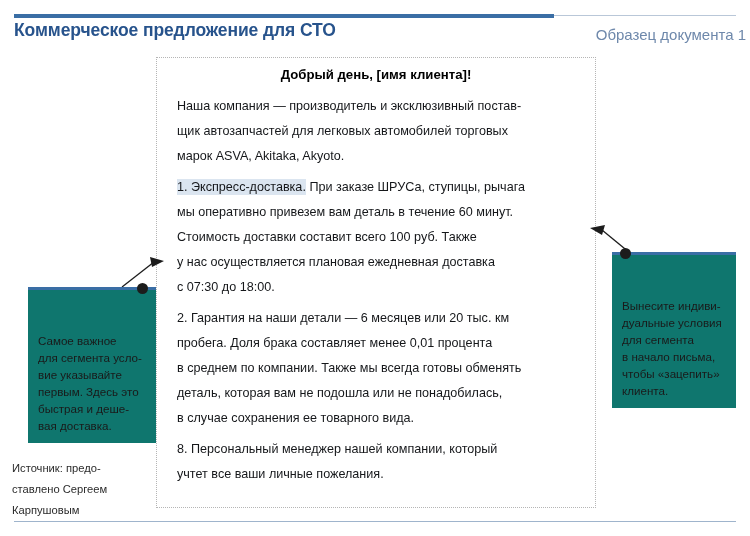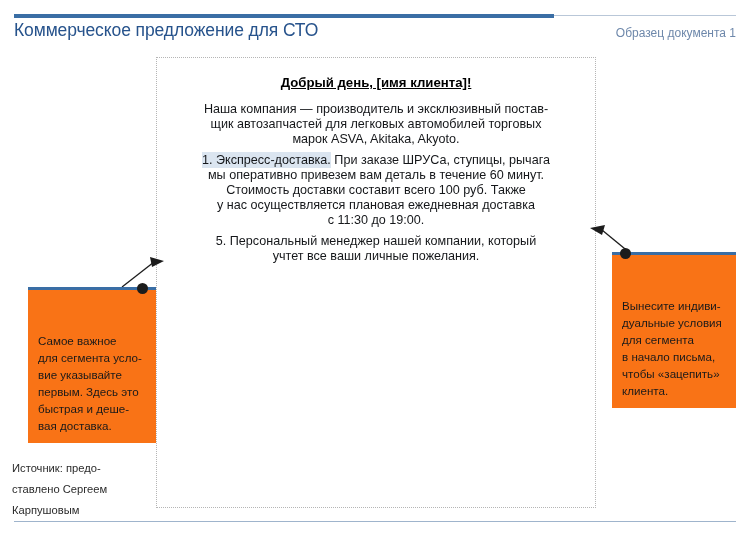--- a/index.html
+++ b/index.html
@@ -31,30 +31,30 @@
     top: 15px;
     width: 182px;
     height: 1px;
     background: #b9c7d8;
   }
   #page-title {
     position: absolute;
     left: 14px;
     top: 20px;
     font-size: 17.5px;
-    font-weight: normal;
+    font-weight: bold;
     color: #27538c;
     letter-spacing: -0.1px;
     white-space: nowrap;
   }
   #header-subtitle {
     position: absolute;
-    right: 14px;
+    right: 4px;
     top: 26px;
-    font-size: 12px;
+    font-size: 15px;
     color: #6e88ab;
     white-space: nowrap;
     padding-left: 30px;
   }
 
   
   #document-frame {
     position: absolute;
     left: 156px;
     top: 57px;
@@ -65,41 +65,39 @@
     box-sizing: border-box;
   }
   #document-inner {
     padding: 9px 14px 0 14px;
   }
   #letter-greeting {
     text-align: center;
     font-size: 13.2px;
     font-weight: bold;
     color: #000000;
-    margin: 8px 0 11px 0;
+    margin: 0 0 11px 0;
     line-height: 1.2;
-    text-decoration: underline;
   }
   .doc-para {
     font-size: 12.6px;
-    line-height: 15px;
+    line-height: 25px;
     color: #15171a;
     margin: 6px;
     white-space: pre-line;
-    text-align: center;
   }
   .hl {
     background: #dbe5f0;
     padding: 1px 0;
   }
 
   
   .callout {
     position: absolute;
-    background: #f97316;
+    background: #0f766e;
     border-top: 3px solid #3a6ea5;
     box-sizing: border-box;
     padding: 8px 10px 9px 10px;
     font-size: 11.6px;
     line-height: 17px;
     color: #1a1a1a;
     white-space: pre-line;
   }
   #callout-left {
     left: 28px;
@@ -168,24 +166,29 @@
     <p class="doc-para">Наша компания — производитель и эксклюзивный постав-
 щик автозапчастей для легковых автомобилей торговых
 марок ASVA, Akitaka, Akyoto.</p>
 
 
 
     <p class="doc-para"><span class="hl">1. Экспресс-доставка.</span><span> При заказе ШРУСа, ступицы, рычага
 мы оперативно привезем вам деталь в течение 60 минут.
 Стоимость доставки составит всего 100 руб. Также
 у нас осуществляется плановая ежедневная доставка
-с 11:30 до 19:00.</span></p>
-
-
-    <p class="doc-para">5. Персональный менеджер нашей компании, который
+с 07:30 до 18:00.</span></p>
+
+    <p class="doc-para">2. Гарантия на наши детали — 6 месяцев или 20 тыс. км
+пробега. Доля брака составляет менее 0,01 процента
+в среднем по компании. Также мы всегда готовы обменять
+деталь, которая вам не подошла или не понадобилась,
+в случае сохранения ее товарного вида.</p>
+
+    <p class="doc-para">8. Персональный менеджер нашей компании, который
 учтет все ваши личные пожелания.</p>
 
   </div>
 </div>
 
 <svg id="leader-left" class="leader" width="48" height="34">
   <line x1="4" y1="31" x2="36" y2="6" stroke="#1c1c1c" stroke-width="1.3"></line>
   <polygon points="46,5 32,1 34,11" fill="#1c1c1c"></polygon>
 </svg>
 

